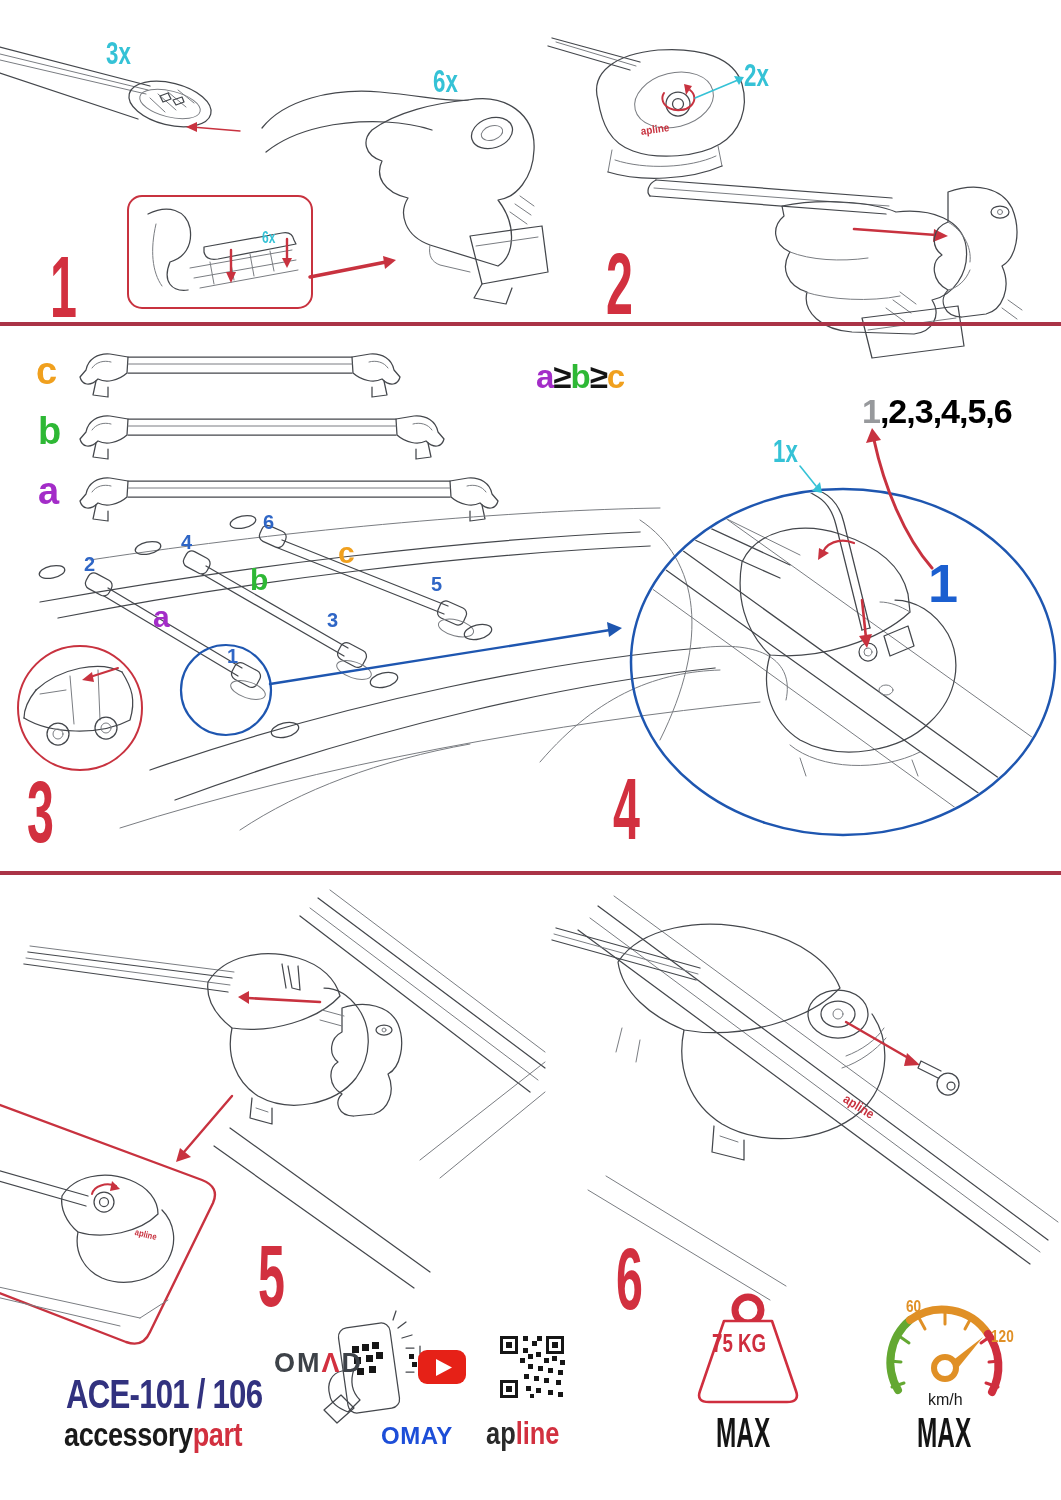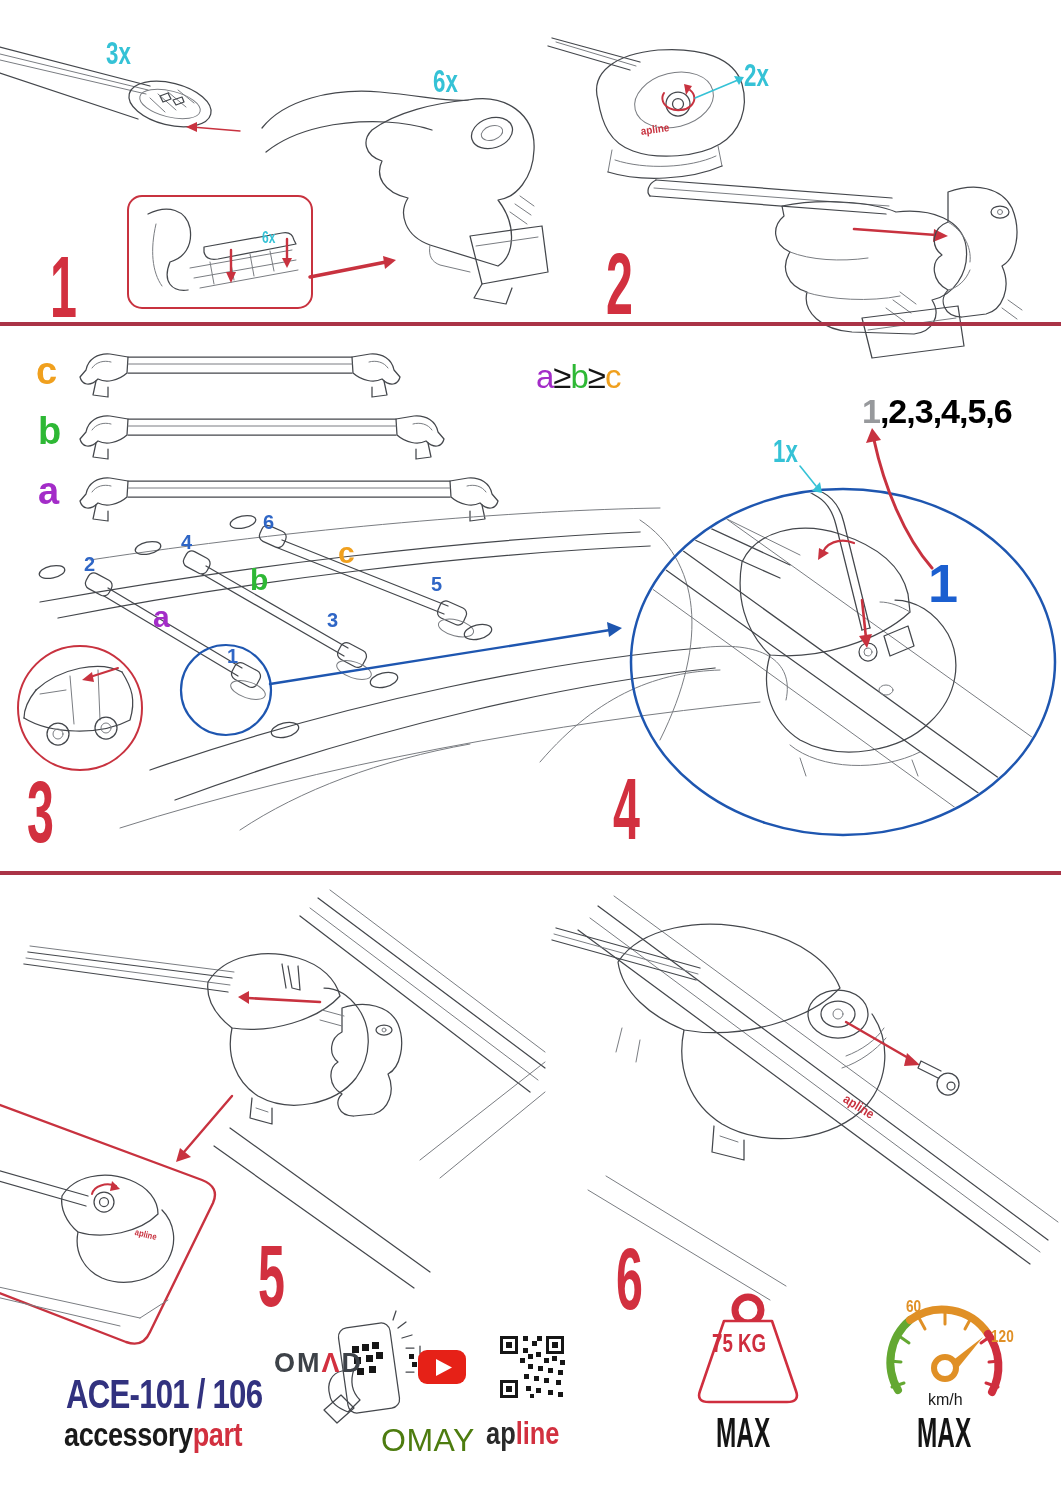--- a/index.html
+++ b/index.html
@@ -7,33 +7,33 @@
         font-family:"Liberation Sans",sans-serif;}
   .art{position:absolute;left:0;top:0;z-index:1;}
   .t{position:absolute;z-index:3;white-space:nowrap;display:inline-block;line-height:1;}
   .divider{position:absolute;left:0;width:1061px;height:4px;background:#aa3347;z-index:2;}
   
   .qty{color:#35c2d6;font-size:31px;font-weight:700;transform:scaleX(.72);transform-origin:left top;}
   .qty-s{color:#35c2d6;font-size:16px;font-weight:700;transform:scaleX(.75);transform-origin:left top;}
   .stepnum{color:#d2303f;font-size:88px;font-weight:700;transform:scaleX(.55);transform-origin:left top;}
   .sizeletter{font-size:38px;font-weight:700;}
   .c-purple{color:#a32cc8;} .c-green{color:#2eb835;} .c-orange{color:#f0a01e;}
-  .rule{font-size:33px;font-weight:400;letter-spacing:-1px;color:#141414;}
+  .rule{font-size:33px;font-weight:700;letter-spacing:-1px;color:#141414;}
   .roofnum{color:#2f66c6;font-size:20px;font-weight:700;}
   .roofletter{font-size:30px;font-weight:700;}
   .seq{font-size:34px;font-weight:700;letter-spacing:-1px;}
   .seq .first{color:#97999c;} .seq .rest{color:#000000;}
   .bigone{color:#1b5fd0;font-size:54px;font-weight:800;}
   .prodlogo{color:#c8323f;font-size:11px;font-weight:700;transform-origin:left top;}
   .model{color:#32327f;font-size:40px;font-weight:700;transform:scaleX(.78);transform-origin:left top;letter-spacing:-1px;}
   .brand{font-size:33px;font-weight:700;transform:scaleX(.82);transform-origin:left top;letter-spacing:-.5px;}
   .brand .bk{color:#1a1a1a;} .brand .rd{color:#d2303f;}
   .omad{color:#3d4248;font-size:27px;font-weight:600;letter-spacing:2px;}
   .omad .a{color:#d2303f;}
-  .omay{color:#4d7c0f;font-size:32px;font-weight:400;letter-spacing:.5px;}
+  .omay{color:#1d4ed8;font-size:24px;font-weight:700;letter-spacing:.5px;}
   .apline{font-size:31px;font-weight:700;transform:scaleX(.82);transform-origin:left top;}
   .apline .bk{color:#2a2a2a;} .apline .rd{color:#d2303f;}
   .loadval{color:#cf2e3e;font-size:26px;font-weight:700;transform:scaleX(.72);transform-origin:left top;}
   .maxlbl{color:#141414;font-size:42px;font-weight:700;transform:scaleX(.58);transform-origin:left top;}
   .sp-tick{color:#e09026;font-size:17px;font-weight:700;transform:scaleX(.8);transform-origin:left top;}
   .kmh{color:#1a1a1a;font-size:16px;font-weight:400;}
 </style>
 </head>
 <body>
 

